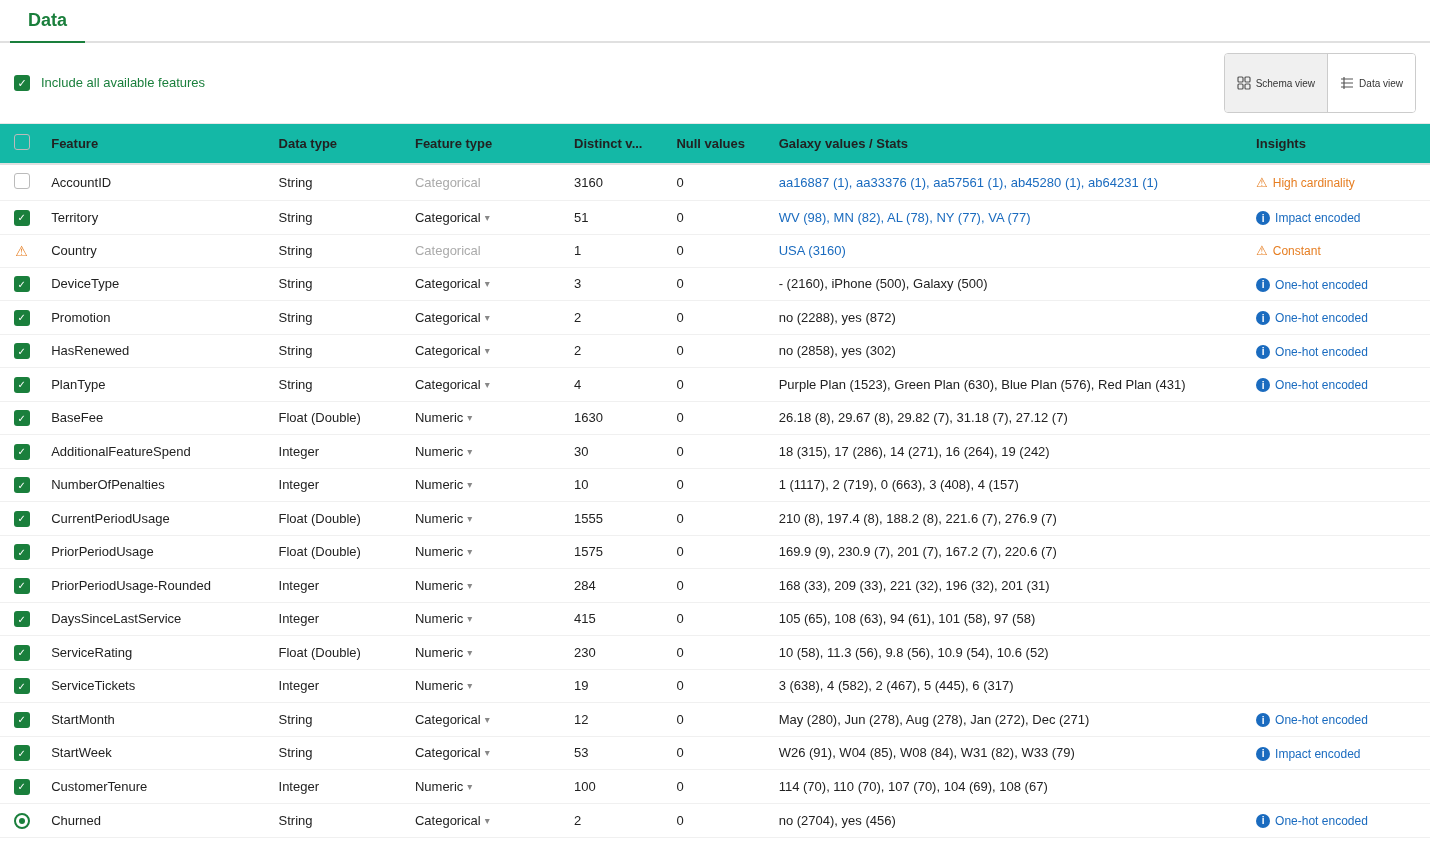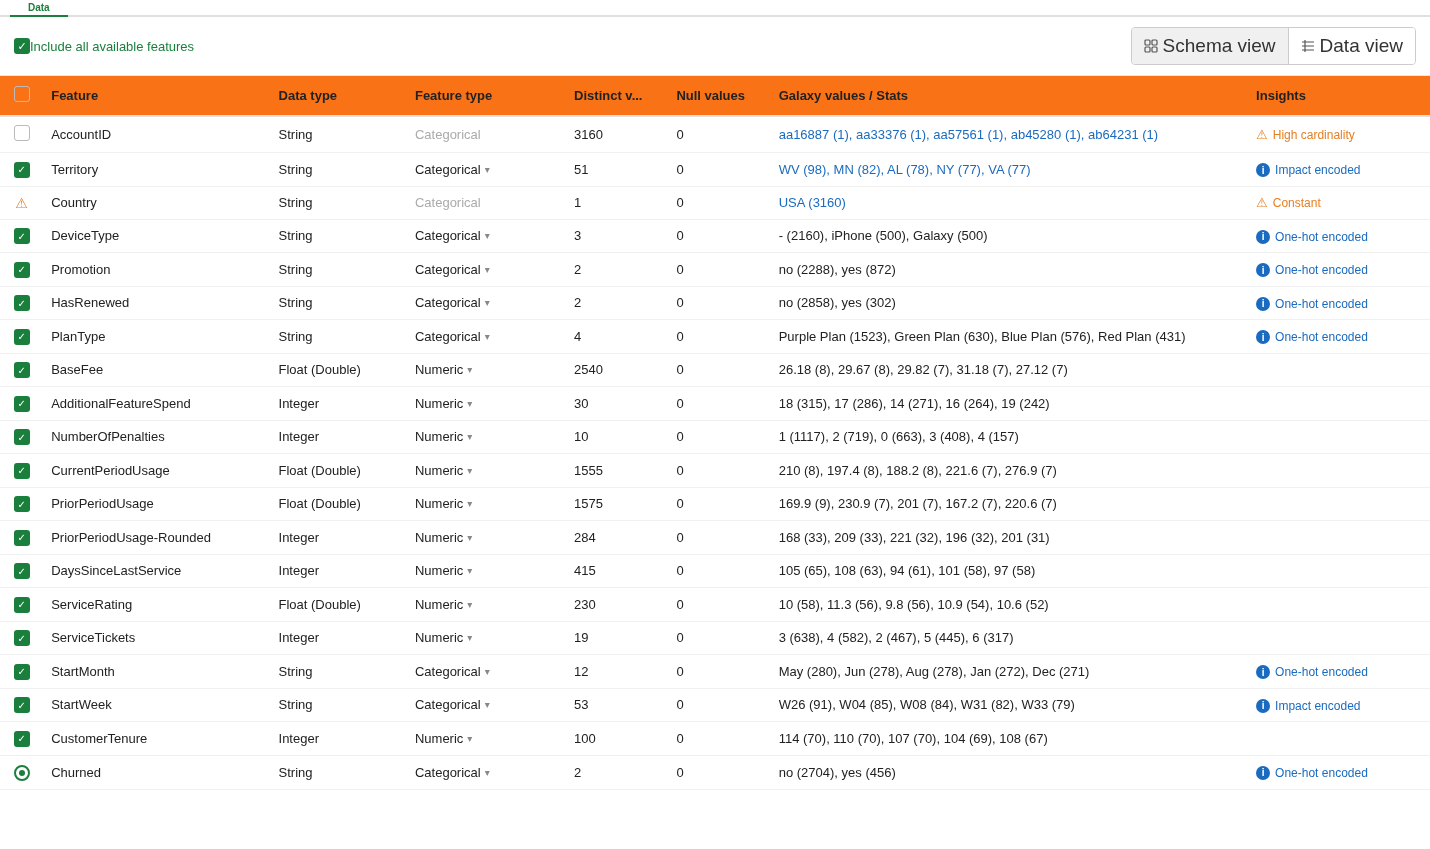--- a/index.html
+++ b/index.html
@@ -6,23 +6,23 @@
     body { font-family: -apple-system, BlinkMacSystemFont, 'Segoe UI', Arial, sans-serif; font-size: 13px; background: #fff; color: #222; }
 
     
     .tab-bar {
       display: flex;
       border-bottom: 2px solid #e0e0e0;
       padding: 0 10px;
       background: #fff;
     }
     .tab {
-      padding: 2px 18px;
+      padding: 10px 18px;
       cursor: pointer;
-      font-size: 10px;
+      font-size: 18px;
       color: #555;
       border-bottom: 2px solid transparent;
       margin-bottom: -2px;
     }
     .tab.active {
       color: #1a7f3c;
       border-bottom: 2px solid #1a7f3c;
       font-weight: 600;
     }
 
@@ -47,22 +47,21 @@
     .search-box input {
       border: none;
       outline: none;
       font-size: 13px;
       color: #888;
       width: 100%;
     }
     .search-icon-svg { color: #aaa; flex-shrink: 0; }
     .include-all {
       display: flex;
-      align-items: center;
-      gap: 0;
+      gap: 11px;
       color: #1a7f3c;
       font-size: 13px;
       cursor: pointer;
     }
     .checkbox-green {
       width: 16px; height: 16px;
       background: #1a7f3c;
       border-radius: 3px;
       display: flex; align-items: center; justify-content: center;
     }
@@ -70,34 +69,34 @@
 
     .view-buttons {
       margin-left: auto;
       display: flex;
       border: 1px solid #ccc;
       border-radius: 4px;
       overflow: hidden;
     }
     .view-btn {
       display: flex; align-items: center; gap: 5px;
-      padding: 7px 12px;
-      font-size: 19px;
+      padding: 22px 12px;
+      font-size: 10px;
       cursor: pointer;
       background: #fff;
       border: none;
       color: #333;
     }
     .view-btn.active { background: #f0f0f0; font-weight: 500; }
     .view-btn:not(:last-child) { border-right: 1px solid #ccc; }
 
     
     .table-container { overflow-x: auto; }
     table { width: 100%; border-collapse: collapse; }
-    thead tr { background: #f97316; border-bottom: 2px solid #e0e0e0; }
+    thead tr { background: #14b8a6; border-bottom: 2px solid #e0e0e0; }
     th {
       text-align: left;
       padding: 10px 8px;
       font-weight: 600;
       font-size: 13px;
       color: #222;
       white-space: nowrap;
       border-bottom: 1px solid #e0e0e0;
     }
     td {
@@ -342,21 +341,21 @@
         <tr>
     <td class="col-check" style="text-align:center;"><div class="row-checkbox checked"></div></td>
     <td class="col-feature"><span>BaseFee</span></td>
     <td class="col-datatype"><span>Float (Double)</span></td>
     <td class="col-featuretype">
             <div class="feature-type-select">
       <span>Numeric</span>
       <span class="chevron">▾</span>
     </div>
           </td>
-    <td class="col-distinct"><span>2540</span></td>
+    <td class="col-distinct"><span>1630</span></td>
     <td class="col-null"><span>0</span></td>
     <td class="col-sample"><span>26.18 (8), 29.67 (8), 29.82 (7), 31.18 (7), 27.12 (7)</span></td>
     <td class="col-insights"></td>
   </tr>
         <tr>
     <td class="col-check" style="text-align:center;"><div class="row-checkbox checked"></div></td>
     <td class="col-feature"><span>AdditionalFeatureSpend</span></td>
     <td class="col-datatype"><span>Integer</span></td>
     <td class="col-featuretype">
             <div class="feature-type-select">

